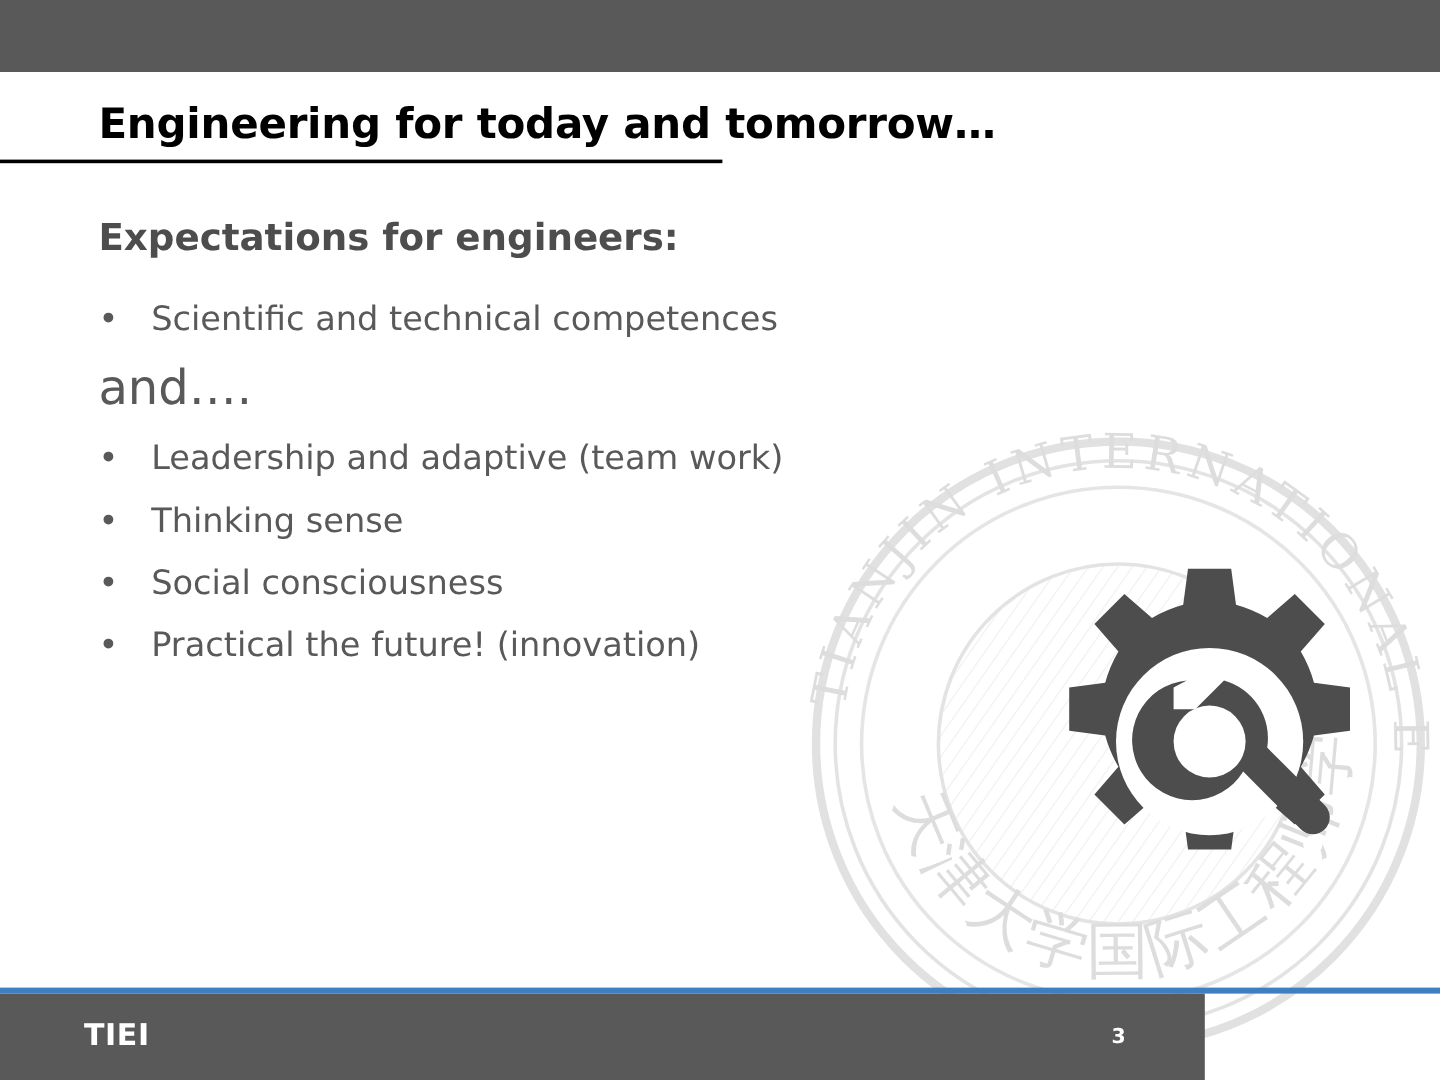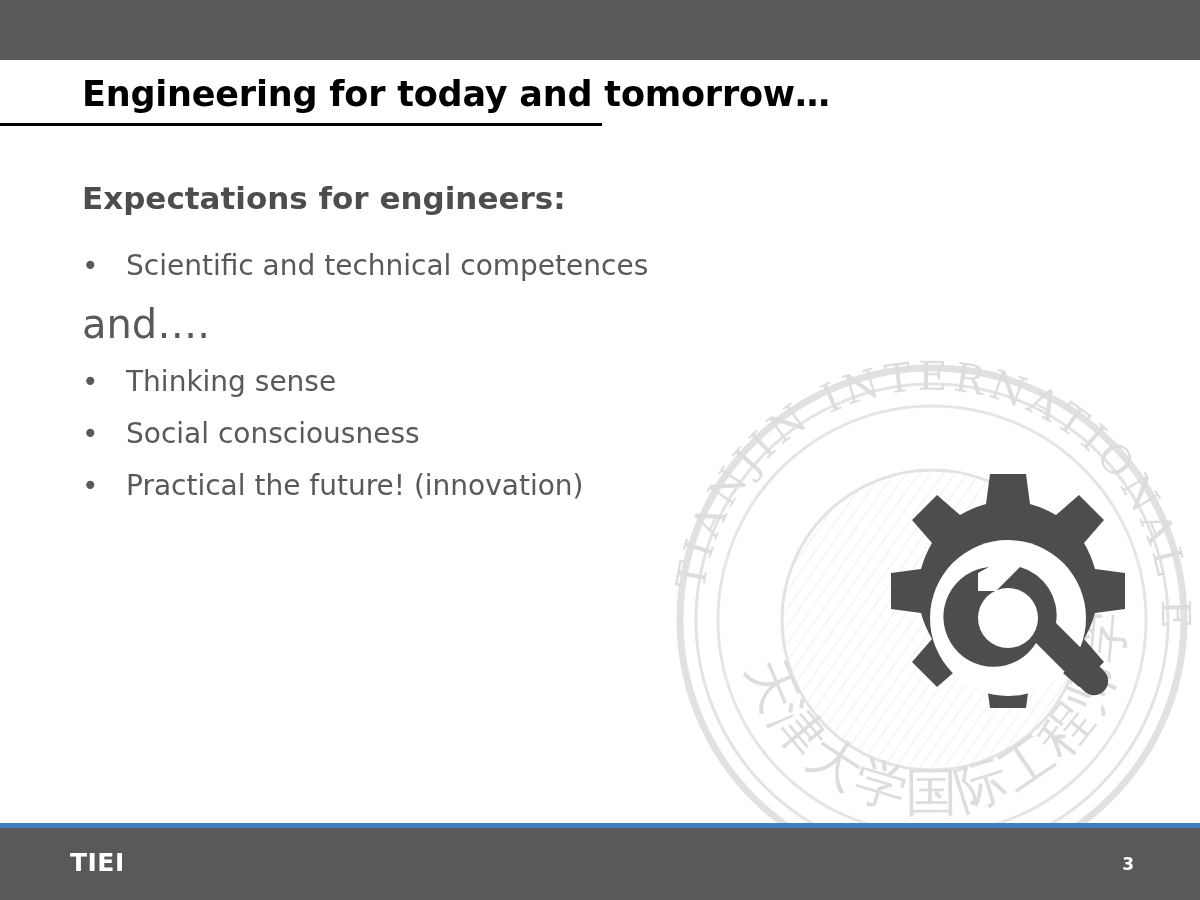--- a/index.html
+++ b/index.html
@@ -21,21 +21,21 @@
   .top-bar {
     position: absolute;
     top: 0; left: 0;
     width: 1200px;
     height: 60px;
     background: #595959;
   }
   
   .title-block {
     position: absolute;
-    top: 66px;
+    top: 76px;
     left: 0;
     width: 1200px;
     height: 64px;
   }
   .slide-title {
     position: absolute;
     left: 82px;
     top: 8px;
     font-size: 35px;
     font-weight: bold;
@@ -107,21 +107,21 @@
     left: 0;
     bottom: 72px;
     width: 1200px;
     height: 5px;
     background: #3f7fc1;
   }
   .footer-bar {
     position: absolute;
     left: 0;
     bottom: 0;
-    width: 1200px;
+    width: 1004px;
     height: 72px;
     background: #595959;
     text-align: center;
   }
   .footer-label {
     position: absolute;
     left: 70px;
     top: 20px;
     font-size: 25px;
     font-weight: bold;
@@ -175,20 +175,23 @@
   </div>
 
   <div class="body">
     <div class="subhead">Expectations for engineers:</div>
 
     <div class="bullet-line">
       <span class="dot">•</span><span>Scientific and technical competences</span>
     </div>
     <div class="cont-line">and….</div>
     <div class="bullet-line">
+      <span class="dot">•</span><span>Leadership and adaptive (team work)</span>
+    </div>
+    <div class="bullet-line">
       <span class="dot">•</span><span>Thinking sense</span>
     </div>
     <div class="bullet-line">
       <span class="dot">•</span><span>Social consciousness</span>
     </div>
     <div class="bullet-line">
       <span class="dot">•</span><span>Practical the future! (innovation)</span>
     </div>
   </div>
 

